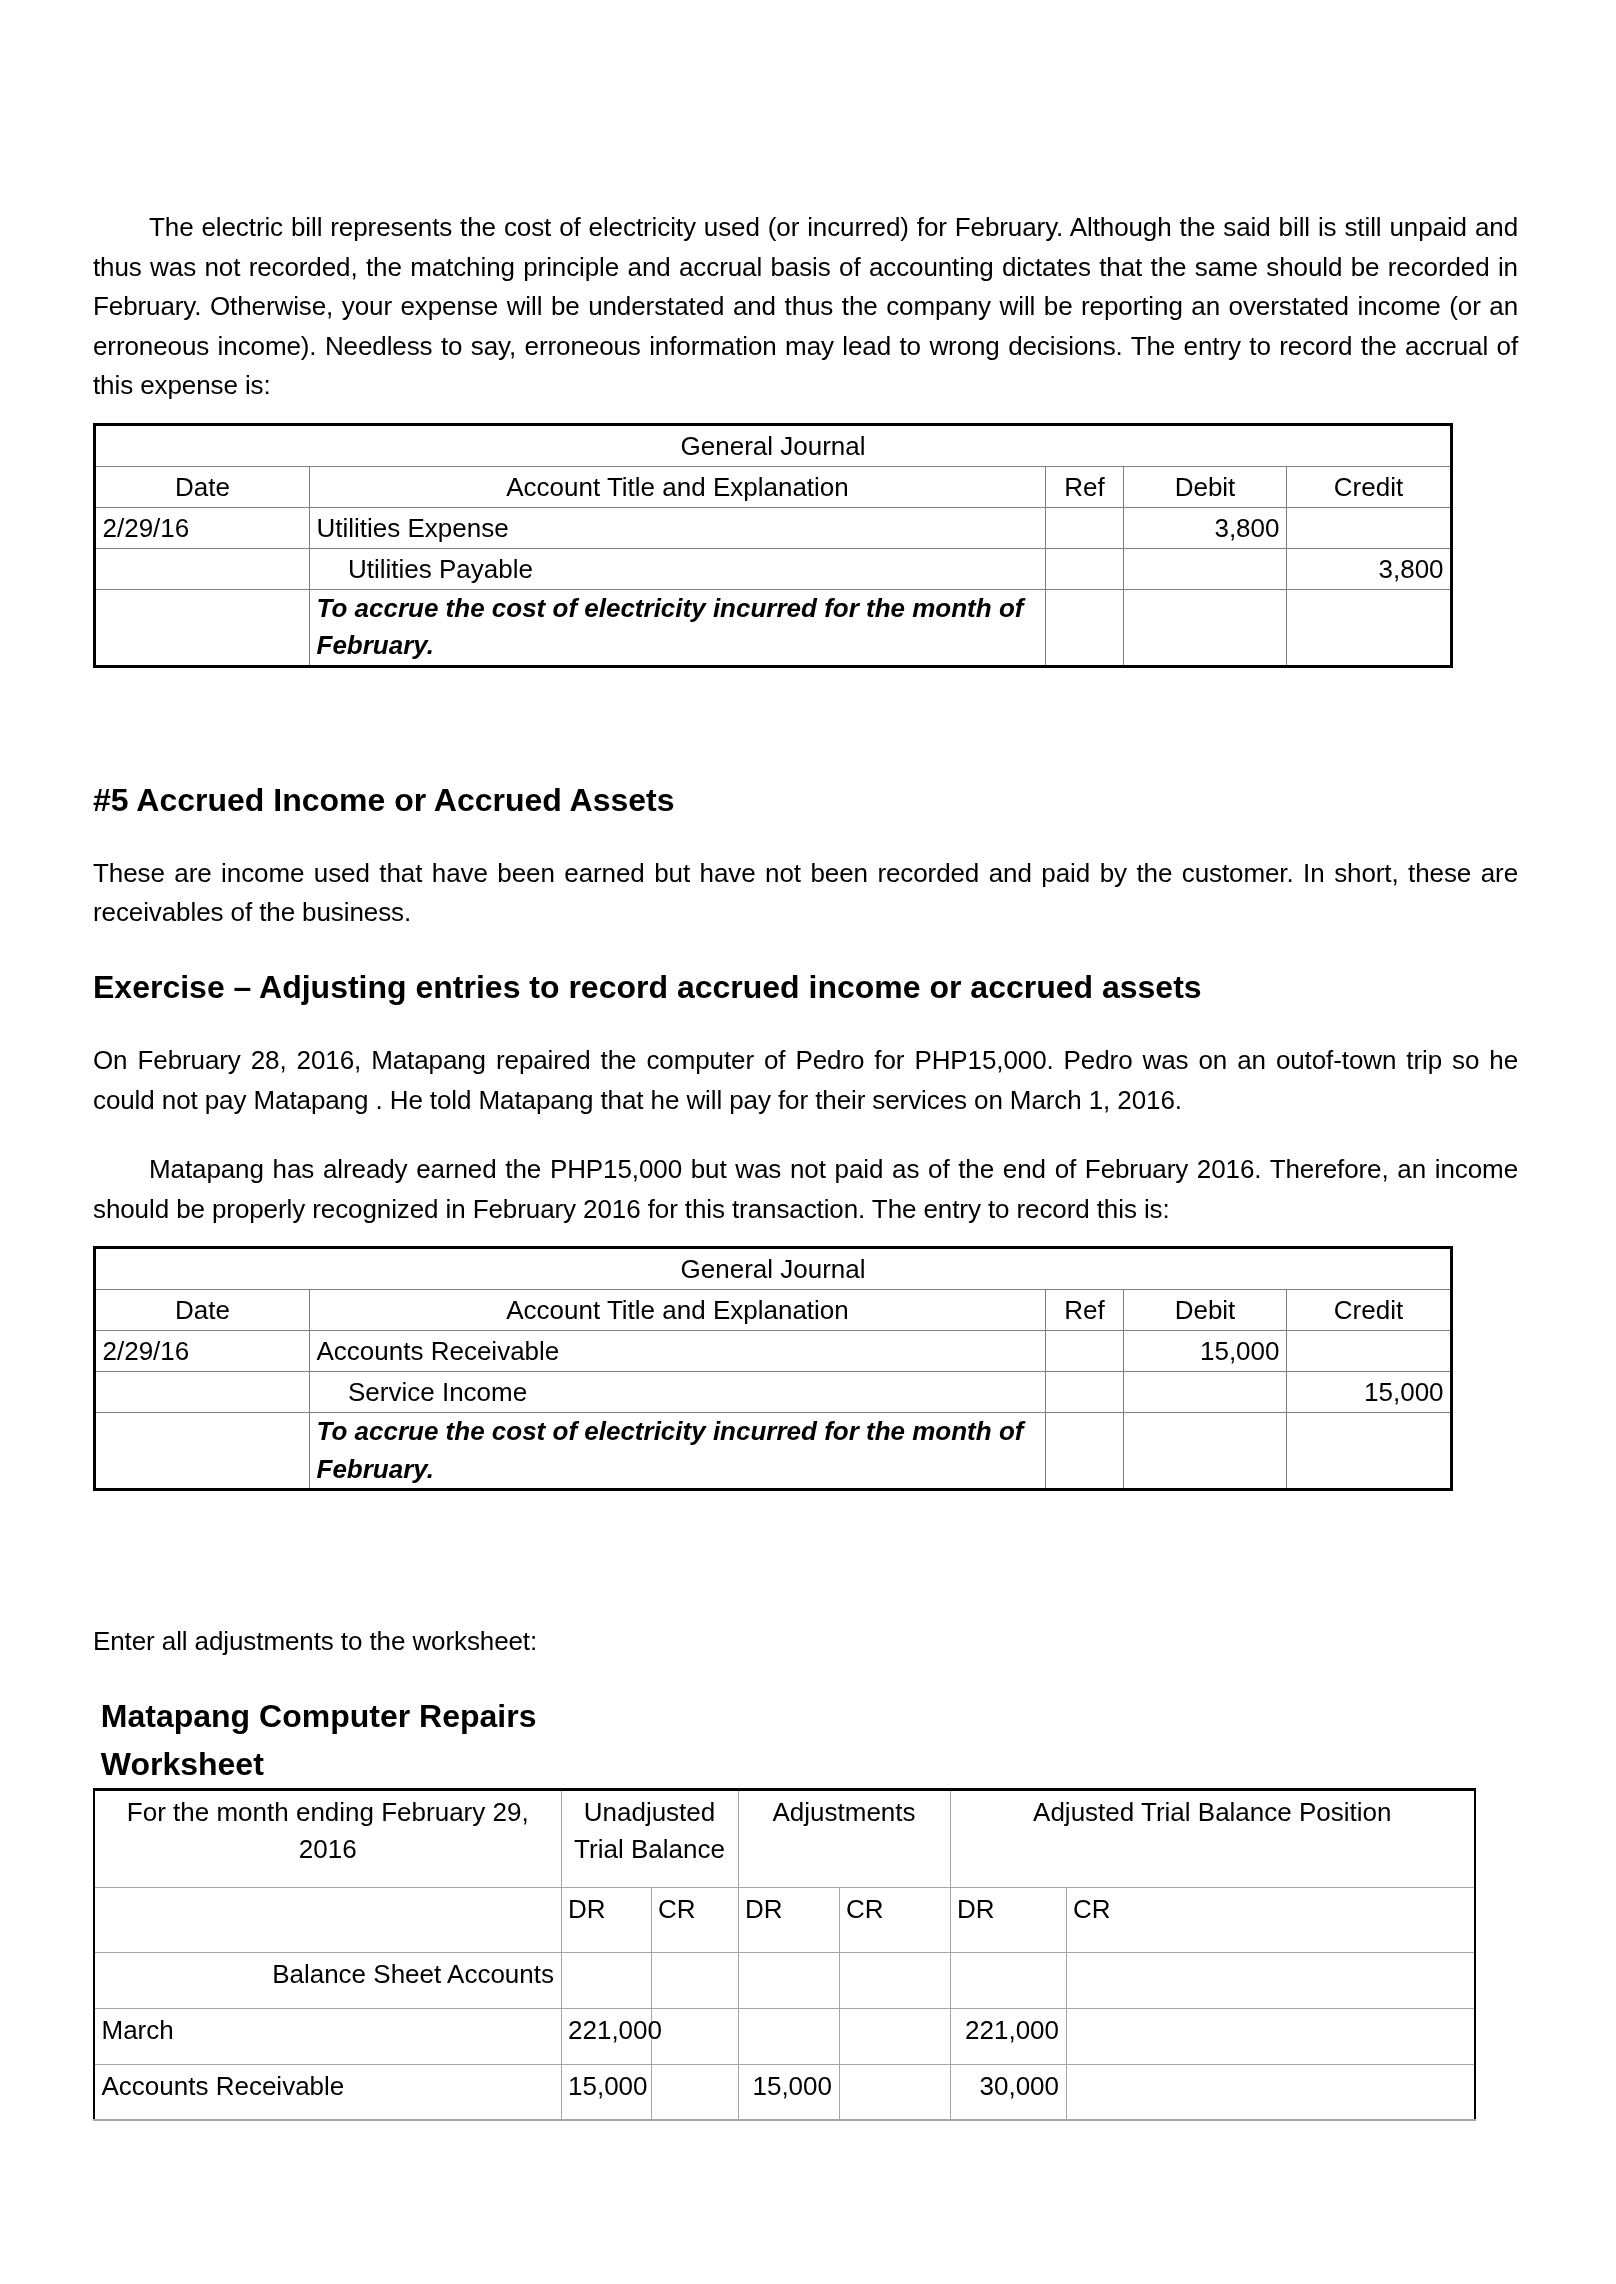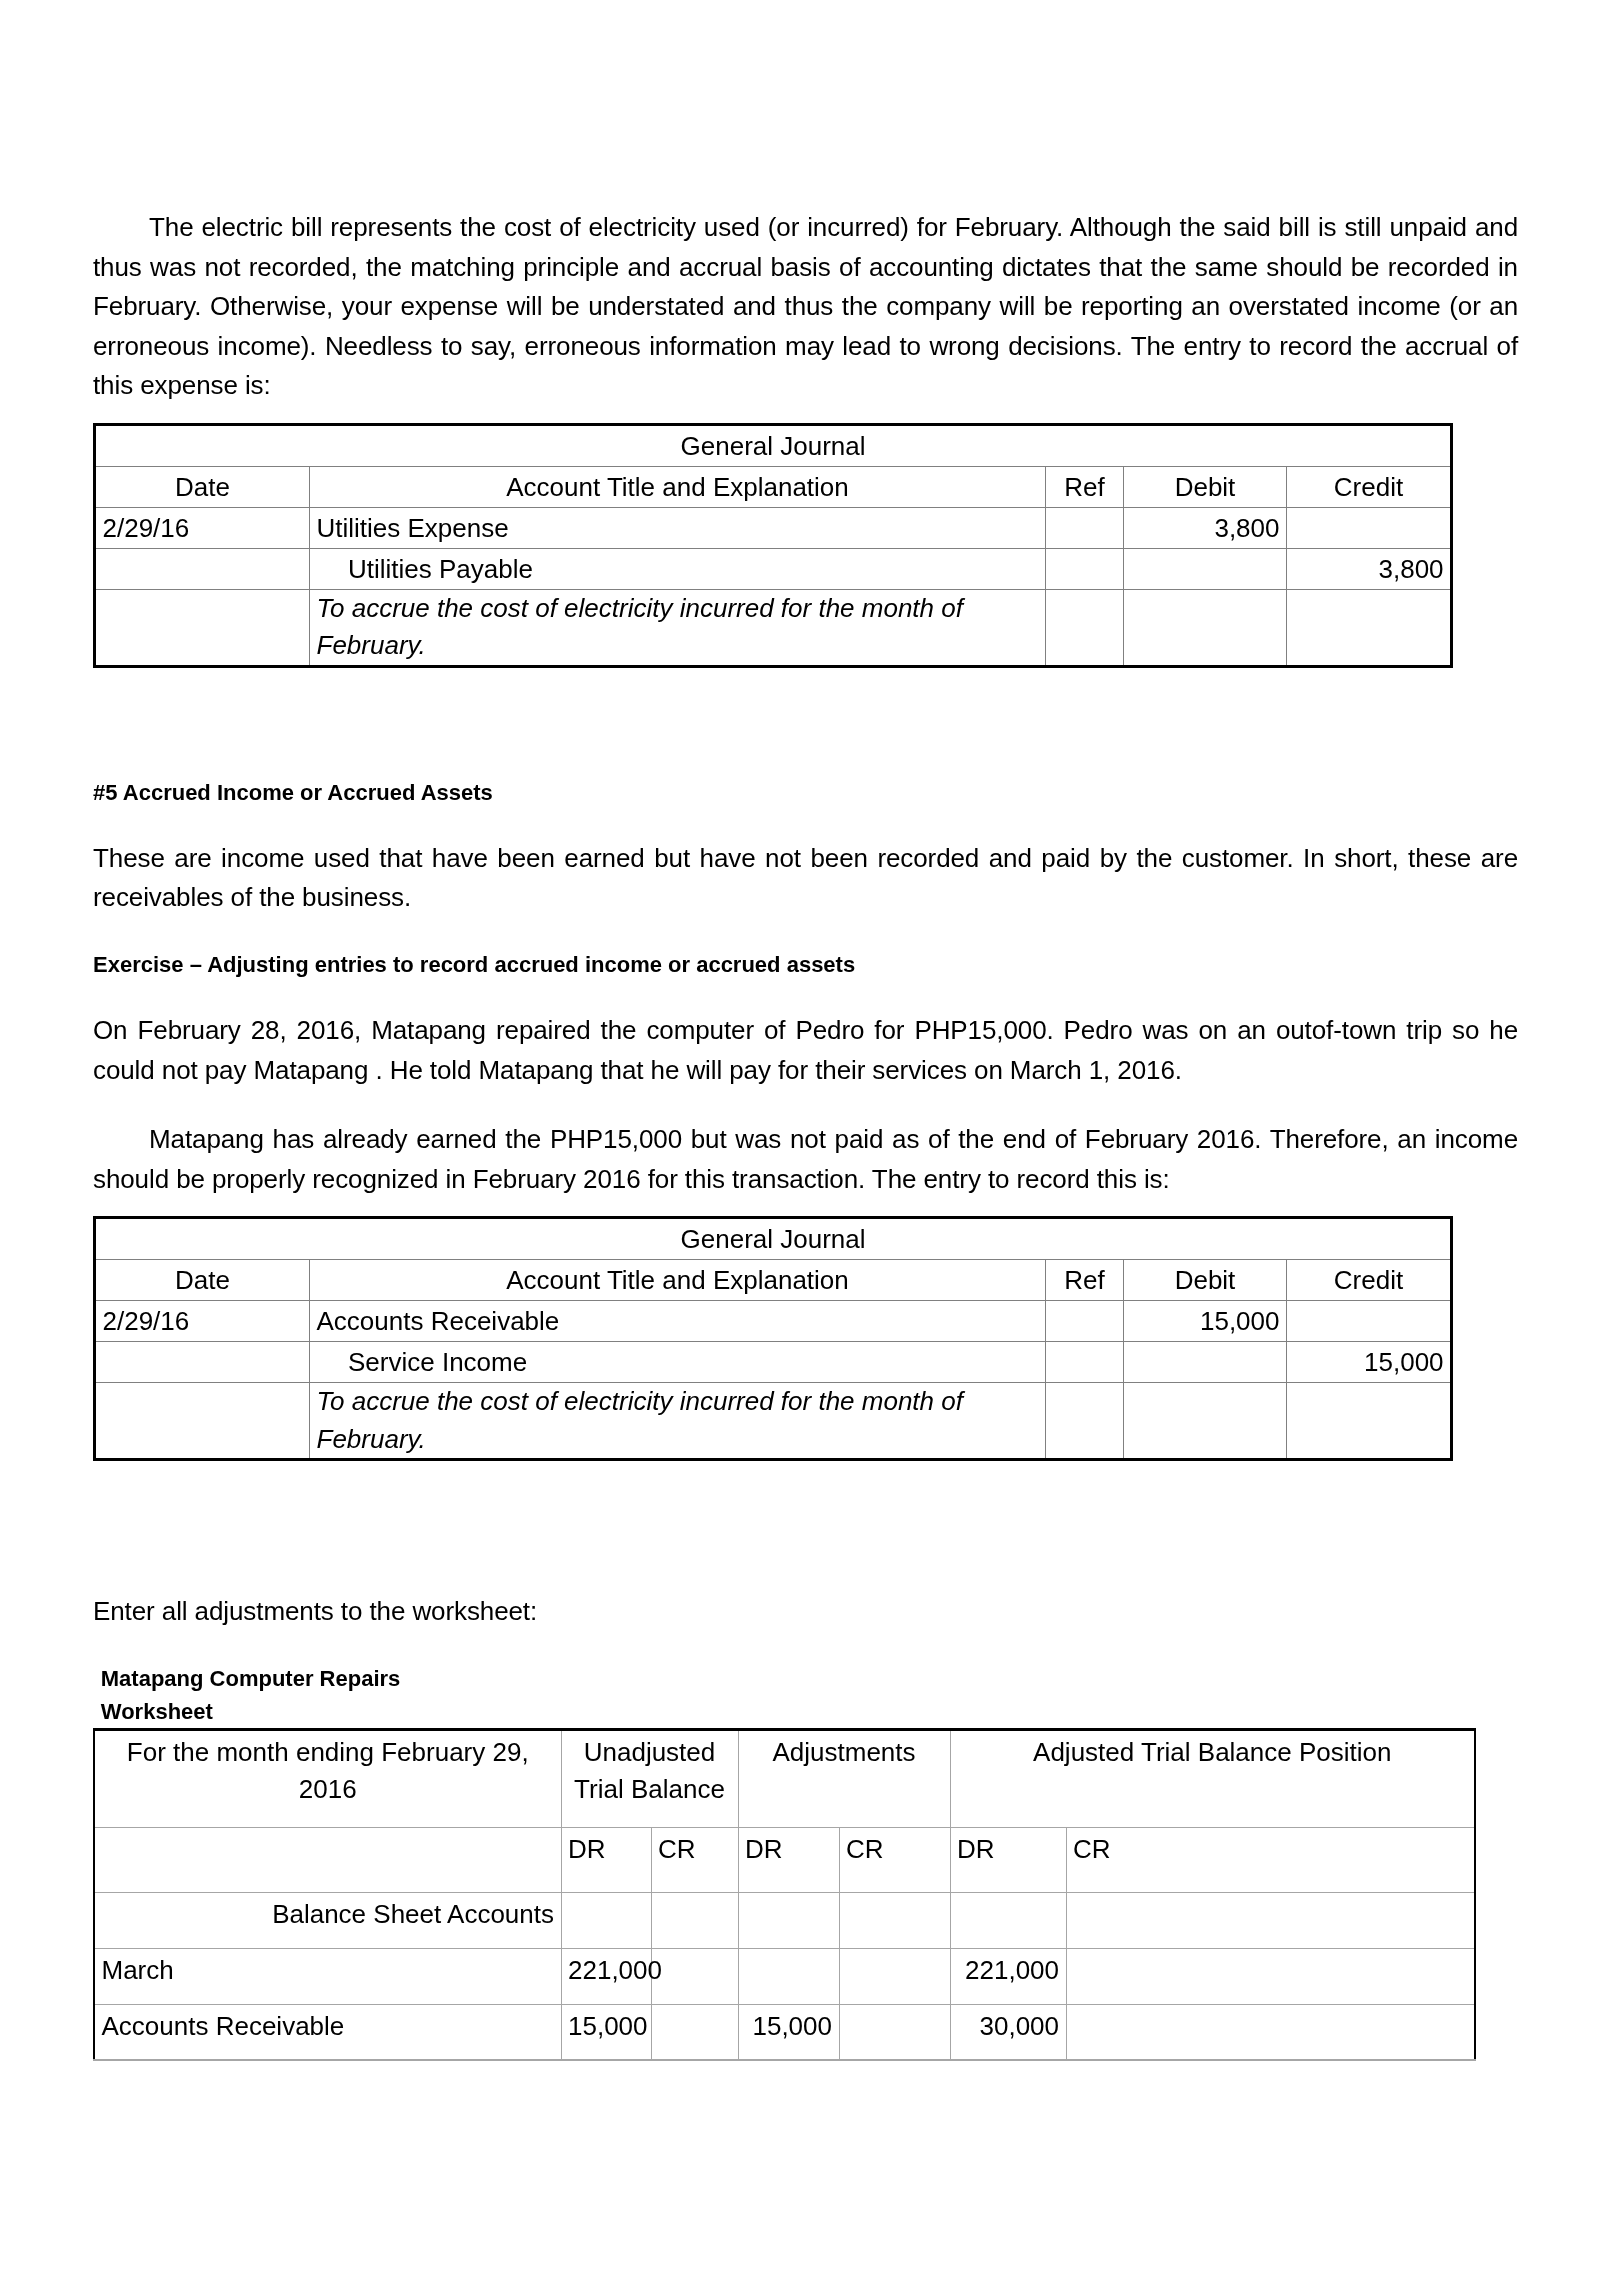--- a/index.html
+++ b/index.html
@@ -39,21 +39,21 @@
   p.indent {
     text-indent: 56px;
   }
   .gap-sm { height: 17px; }
   .gap-md { height: 30px; }
   .gap-lg { height: 53px; }
   .gap-xl { height: 78px; }
 
   h3.heading {
     margin: 0;
-    font-size: 22px;
+    font-size: 32px;
     font-weight: bold;
     line-height: 1.5;
   }
 
   
   table.journal {
     border-collapse: collapse;
     width: 1356px;
     table-layout: fixed;
     margin: 0;
@@ -61,21 +61,21 @@
   table.journal td, table.journal th {
     border: 1.3px solid #808080;
     padding: 0 6.5px;
     font-size: 26px;
     font-weight: normal;
     vertical-align: top;
     box-sizing: border-box;
     height: 40px;
   }
   table.journal .outer-top td { border-top: 3.3px solid #000000; }
-  table.journal tr.last-row td { border-bottom: 3.3px solid #000000; }
+  table.journal tr.last-row td { border-bottom: 3.3px solid #000000; font-weight: bold; }
   table.journal td.col-left-edge { border-left: 3.3px solid #000000; }
   table.journal td.col-right-edge { border-right: 3.3px solid #000000; }
 
   .jr-title {
     text-align: center;
     font-weight: bold;
     height: 44px;
     line-height: 40px;
   }
   .jr-head {

